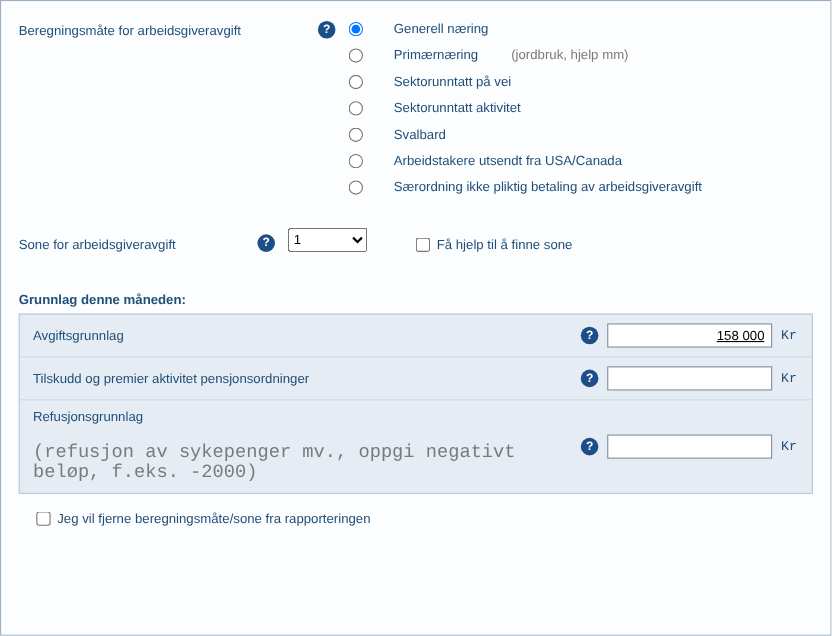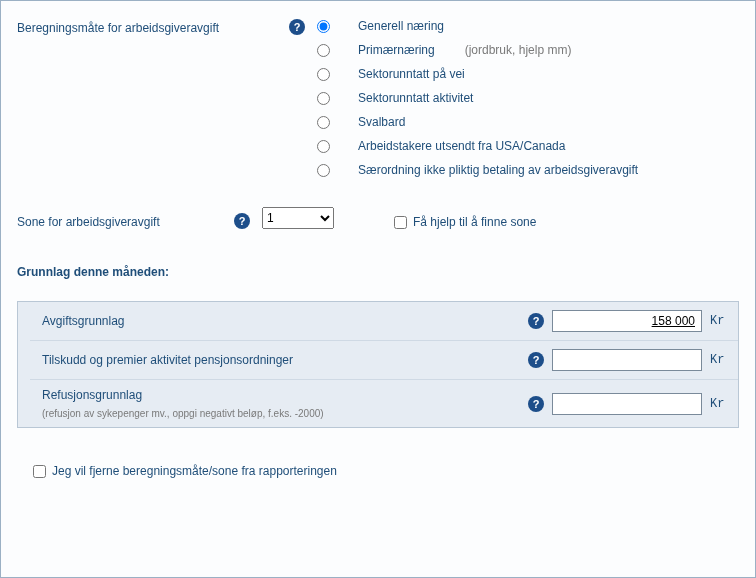--- a/index.html
+++ b/index.html
@@ -34,50 +34,49 @@
   .top-row { display: flex; align-items: flex-start; gap: 12px; }
   .calc-label { width: 260px; padding-top: 2px; }
   .radio-col { display: flex; flex-direction: column; gap: 10px; }
   .radio-row { display: flex; align-items: flex-end; gap: 24px; }
   .radio-row input[type=radio] { margin-right: 4px; }
   .hint { color: #7a7a7a; margin-left: 6px; }
   
   .zone-row { display: flex; align-items: flex-end; gap: 12px; margin-top: 30px; }
   .zone-row .label { width: 205px; }
   .zone-row select { width: 72px; height: 22px; font-size: 12px; }
-  .zone-find { display: flex; align-items: center; gap: 6px; margin-left: 48px; }
+  .zone-find { display: flex; align-items: center; gap: 6px; margin-left: 32px; }
   
-  .basis-heading { font-weight: bold; margin-top: 36px; margin-bottom: 22px; }
+  .basis-heading { font-weight: bold; margin-top: 36px; margin-bottom: 6px; }
   .basis-box {
     border: 1px solid #b9c7d5;
     background: #e6ecf3;
-    padding-left: 12px;
   }
   .basis-row {
     display: flex;
     align-items: center;
     padding: 8px 12px;
     border-bottom: 1px solid #cfd9e4;
   }
   .basis-row:last-child { border-bottom: none; }
   .basis-row .lbl { flex: 1; color: #1f4e79; }
-  .basis-row .sub { color: #7a7a7a; font-size: 10px; margin-top: 6px; display: block; }
+  .basis-row .sub { color: #7a7a7a; font-size: 17px; margin-top: 16px; display: block; font-family: Liberation Mono, monospace; }
   .basis-row .rhs { display: flex; align-items: center; gap: 8px; }
   .basis-row input[type=text] {
     width: 150px;
     height: 22px;
     text-align: right;
     padding: 2px 6px;
     font-size: 12px;
     border: 1px solid #7a8a9a;
     text-decoration: underline;
   }
   .kr { width: 16px; color: #1f4e79; font-family: Liberation Mono, monospace; }
   
-  .remove-row { display: flex; align-items: center; gap: 6px; margin-top: 36px; padding-left: 16px; }
+  .remove-row { display: flex; align-items: center; gap: 6px; margin-top: 15px; padding-left: 16px; }
 </style>
 </head>
 <body>
 
 <div class="page">
 
   <div class="top-row">
     <div class="calc-label">
       <span>Beregningsmåte for arbeidsgiveravgift</span>
     </div>

